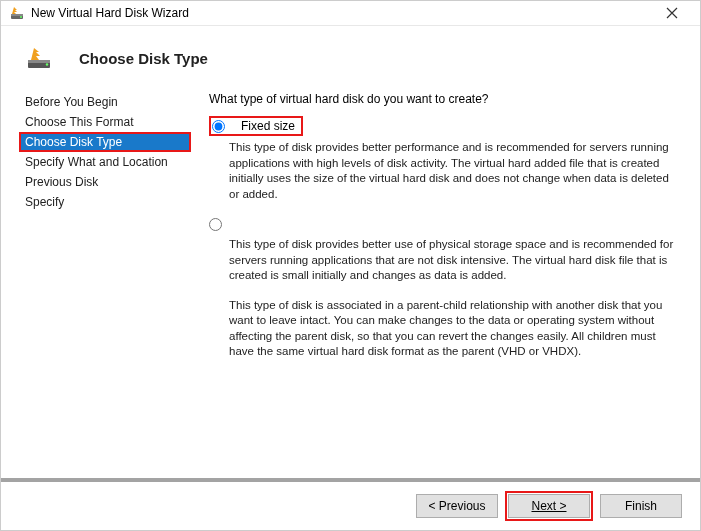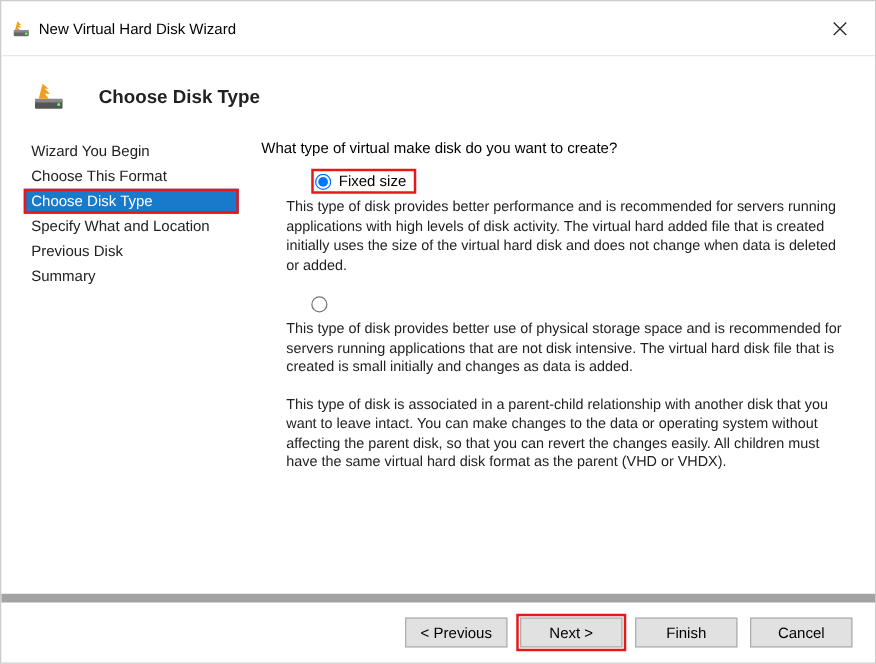--- a/index.html
+++ b/index.html
@@ -10,21 +10,21 @@
       width: 701px;
       height: 531px;
       border: 1px solid #ccc;
       display: flex;
       flex-direction: column;
       overflow: hidden;
     }
     .titlebar {
       display: flex;
       align-items: center;
-      height: 44px;
+      height: 25px;
       padding: 0 8px;
       border-bottom: 1px solid #e8e8e8;
       font-size: 12px;
     }
     .titlebar .app-icon {
       width: 16px; height: 16px; margin-right: 6px;
       display: flex; align-items: center; justify-content: center;
     }
     .titlebar .title { flex: 1; color: #000; }
     .titlebar .close {
@@ -55,49 +55,49 @@
     .sidebar .step.selected {
       background: #1979ca; color: #fff;
     }
     .sidebar .step.selected-hl {
       outline: 2px solid #e81818; outline-offset: -2px;
     }
     .main { flex: 1; }
     .main .prompt { font-size: 12px; margin-bottom: 10px; }
     .option { margin-bottom: 14px; }
     .option .opt-head {
-      display: flex; align-items: center; gap: 6px;
-      font-size: 12px; padding: 2px 0; margin-left: 40px;
+      display: flex; align-items: center; gap: 16px;
+      font-size: 12px; padding: 2px 0;
     }
     .option .opt-head.hl {
       border: 2px solid #e81818; display: inline-flex;
       padding: 1px 6px 1px 1px;
     }
     .option input[type="radio"] {
       width: 13px; height: 13px; cursor: pointer;
     }
     .option .opt-head label { cursor: pointer; }
     .option .desc {
       margin-left: 20px; margin-top: 4px;
       font-size: 11.5px; color: #222; line-height: 1.35;
       max-width: 450px;
     }
     .footer {
-      border-top: 7px solid #a3a3a3;
+      border-top: 4px solid #a3a3a3;
       padding: 12px 18px;
       display: flex; justify-content: flex-end; gap: 10px; align-items: flex-end;
     }
     .footer button {
       width: 82px; height: 24px;
       background: #e1e1e1; border: 1px solid #adadad;
       font-family: inherit; font-size: 12px; color: #000;
       cursor: pointer;
     }
     .footer button.hl {
-      outline: 2px solid #e81818; outline-offset: 1px;
+      outline: 2px solid #e81818; outline-offset: 1px; text-decoration: underline;
     }
     .disk-svg { display: block; }
   </style>
 </head>
 <body>
 
 <div class="titlebar">
   <span class="app-icon">
     <svg class="disk-svg" width="16" height="16" viewBox="0 0 16 16">
       <rect x="2" y="10" width="12" height="4" fill="#666" rx="1"></rect>
@@ -121,30 +121,30 @@
       <rect x="3" y="14" width="22" height="3" fill="#888"></rect>
       <circle cx="22" cy="18.5" r="1.2" fill="#6f6"></circle>
       <path d="M9 2 L14 6 L11 6 L15 10 L11 10 L14 14 L6 14 Z" fill="#f0a020"></path>
     </svg>
   </span>
   <h1>Choose Disk Type</h1>
 </div>
 
 <div class="content">
   <div class="sidebar">
-    <div class="step">Wizard You Begin</div>
+    <div class="step">Before You Begin</div>
     <div class="step">Choose This Format</div>
     <div class="step selected selected-hl">Choose Disk Type</div>
     <div class="step">Specify What and Location</div>
     <div class="step">Previous Disk</div>
-    <div class="step">Summary</div>
+    <div class="step">Specify</div>
   </div>
 
   <div class="main">
-    <div class="prompt">What type of virtual make disk do you want to create?</div>
+    <div class="prompt">What type of virtual hard disk do you want to create?</div>
 
     <div class="option">
       <div class="opt-head hl">
         <input type="radio" name="disktype" checked="" style="">
         <label>Fixed size</label>
       </div>
       <div class="desc">This type of disk provides better performance and is recommended for servers running applications with high levels of disk activity. The virtual hard added file that is created initially uses the size of the virtual hard disk and does not change when data is deleted or added.</div>
     </div>
 
     <div class="option">
@@ -157,14 +157,13 @@
     <div class="option">
       <div class="desc">This type of disk is associated in a parent-child relationship with another disk that you want to leave intact. You can make changes to the data or operating system without affecting the parent disk, so that you can revert the changes easily. All children must have the same virtual hard disk format as the parent (VHD or VHDX).</div>
     </div>
   </div>
 </div>
 
 <div class="footer">
   <button>&lt; Previous</button>
   <button class="hl">Next &gt;</button>
   <button>Finish</button>
-  <button>Cancel</button>
 </div>
 
 </body></html>

